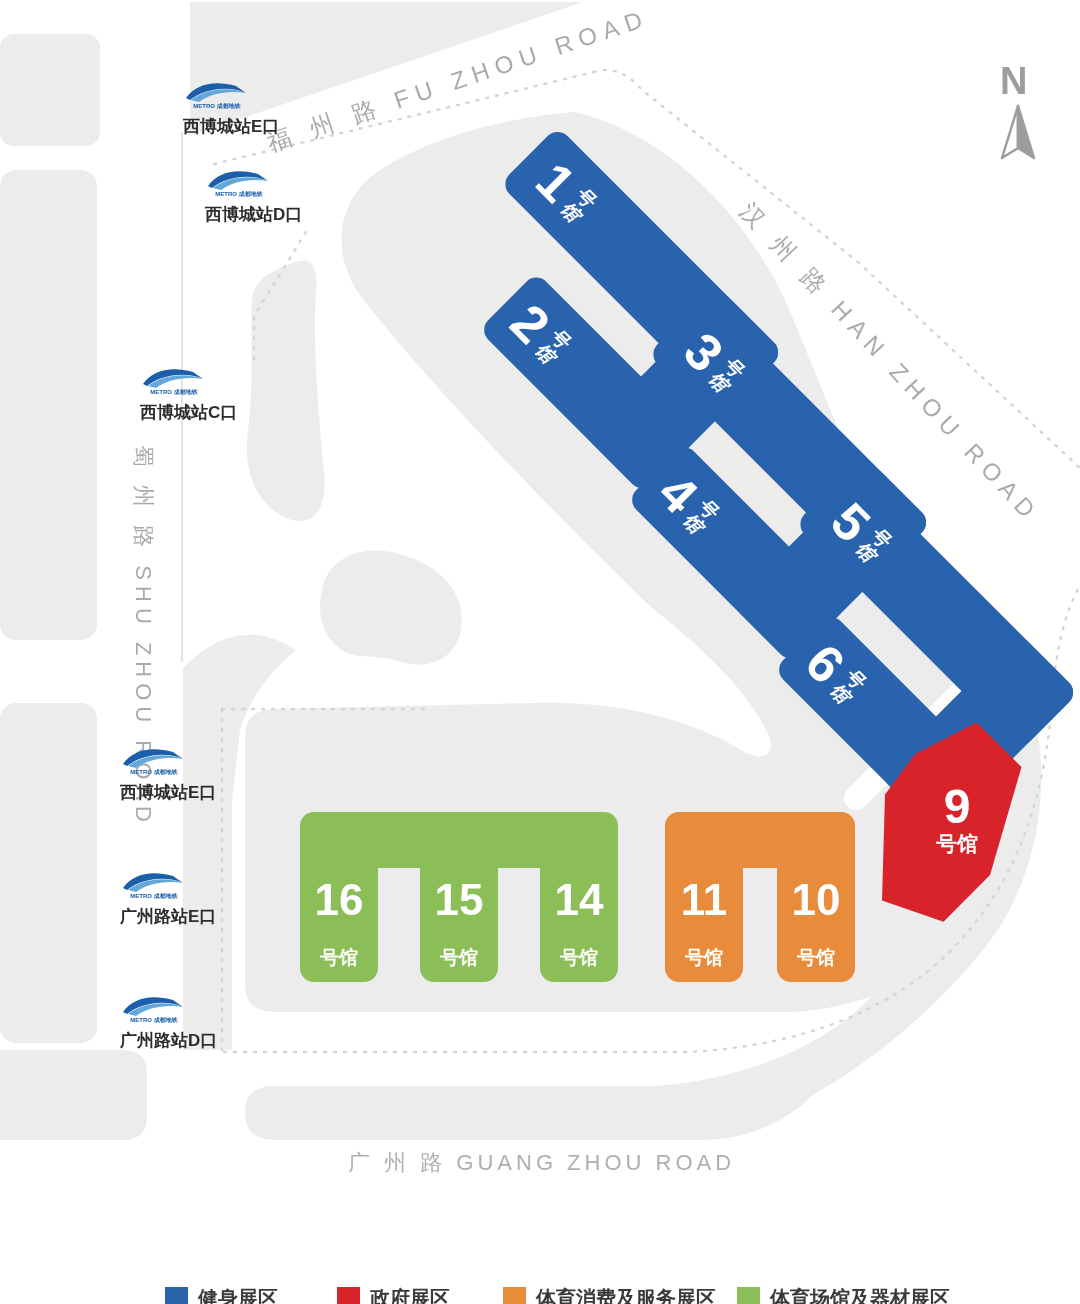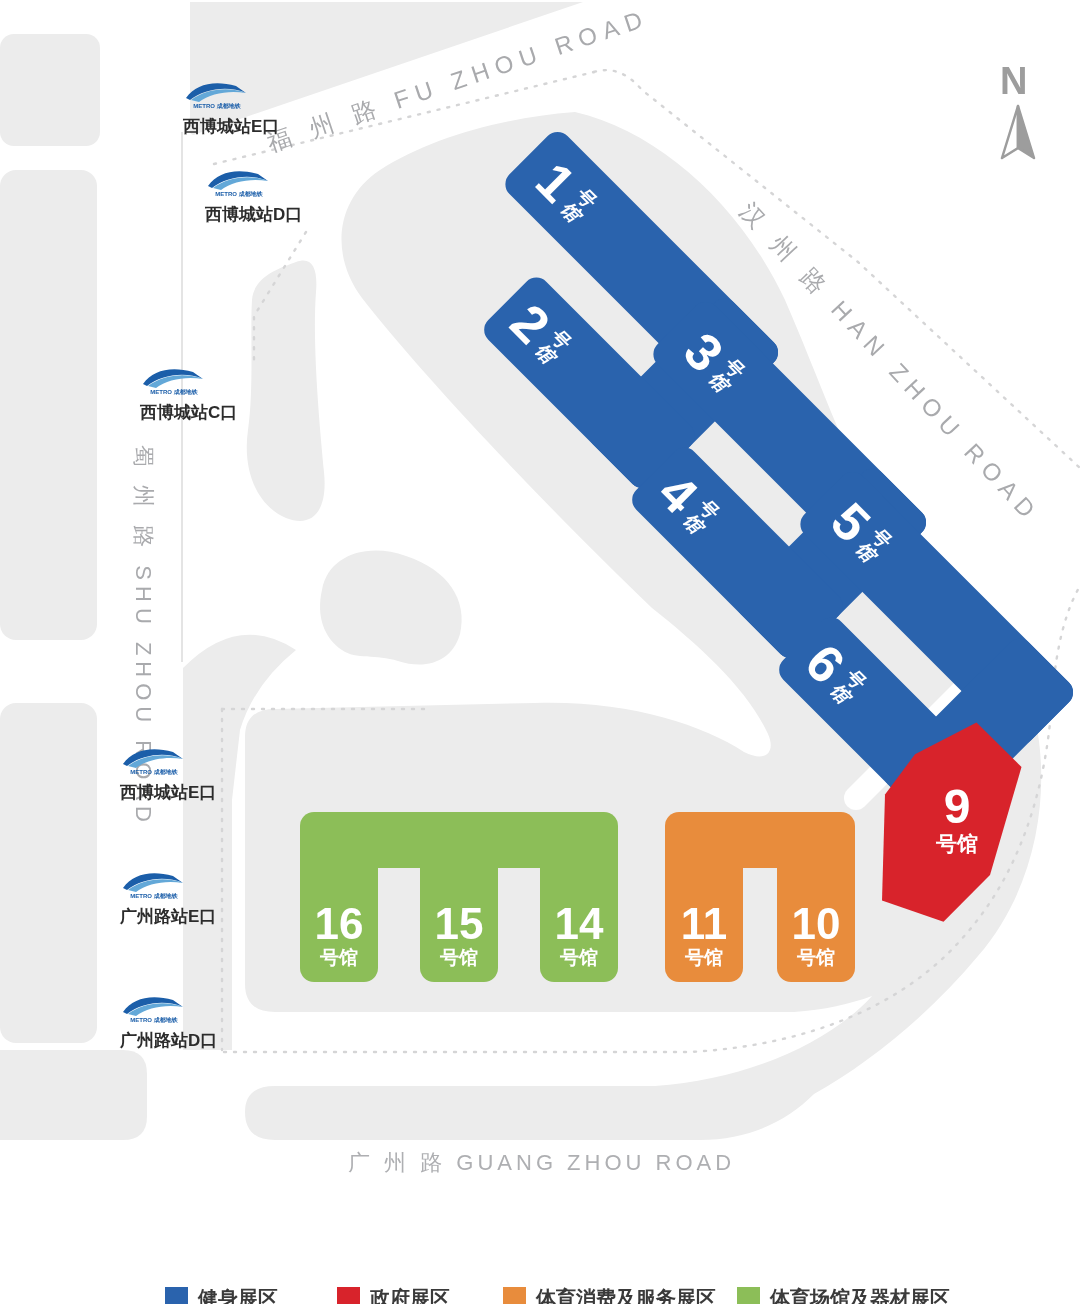--- a/index.html
+++ b/index.html
@@ -23,21 +23,21 @@
   .conn{left:236px;top:0;width:84px;height:200px;}
   .bluelbl{display:flex;align-items:center;height:100%;color:#fff;}
   .bar-a .bluelbl{padding-left:24px;}
   .bar-b .bluelbl{padding-left:18px;}
   .bluelbl .n{font-size:52px;font-weight:bold;line-height:52px;}
   .bluelbl .vs{display:inline-flex;flex-direction:column;font-size:19px;line-height:21px;font-weight:bold;margin-left:7px;}
   .comb{position:absolute;}
   .comb .bar{position:absolute;left:0;top:0;height:56px;border-radius:14px;}
   .comb .tooth{position:absolute;top:28px;height:142px;width:78px;border-radius:0 0 14px 14px;
                display:flex;flex-direction:column;align-items:center;justify-content:flex-end;
-               padding-bottom:12px;box-sizing:border-box;color:#fff;}
+               padding-bottom:12px;box-sizing:border-box;color:#fff;gap:24px;}
   .comb.green .bar,.comb.green .tooth{background:#8cbe58;}
   .comb.orange .bar,.comb.orange .tooth{background:#e88c3c;}
   .tooth .num{font-size:44px;font-weight:bold;line-height:44px;}
   .tooth .suf{font-size:19px;font-weight:bold;line-height:24px;}
   .hall9{position:absolute;left:876px;top:714px;width:150px;height:212px;background:#d8232b;
          clip-path:polygon(67% 4%,97% 25%,76% 76%,45% 98%,4% 88%,6% 38%,26% 19%);
          display:flex;flex-direction:column;align-items:center;justify-content:center;color:#fff;}
   .hall9 .num{font-size:48px;font-weight:bold;line-height:48px;margin-left:12px;}
   .hall9 .suf{font-size:21px;font-weight:bold;line-height:26px;margin-left:12px;}
   

